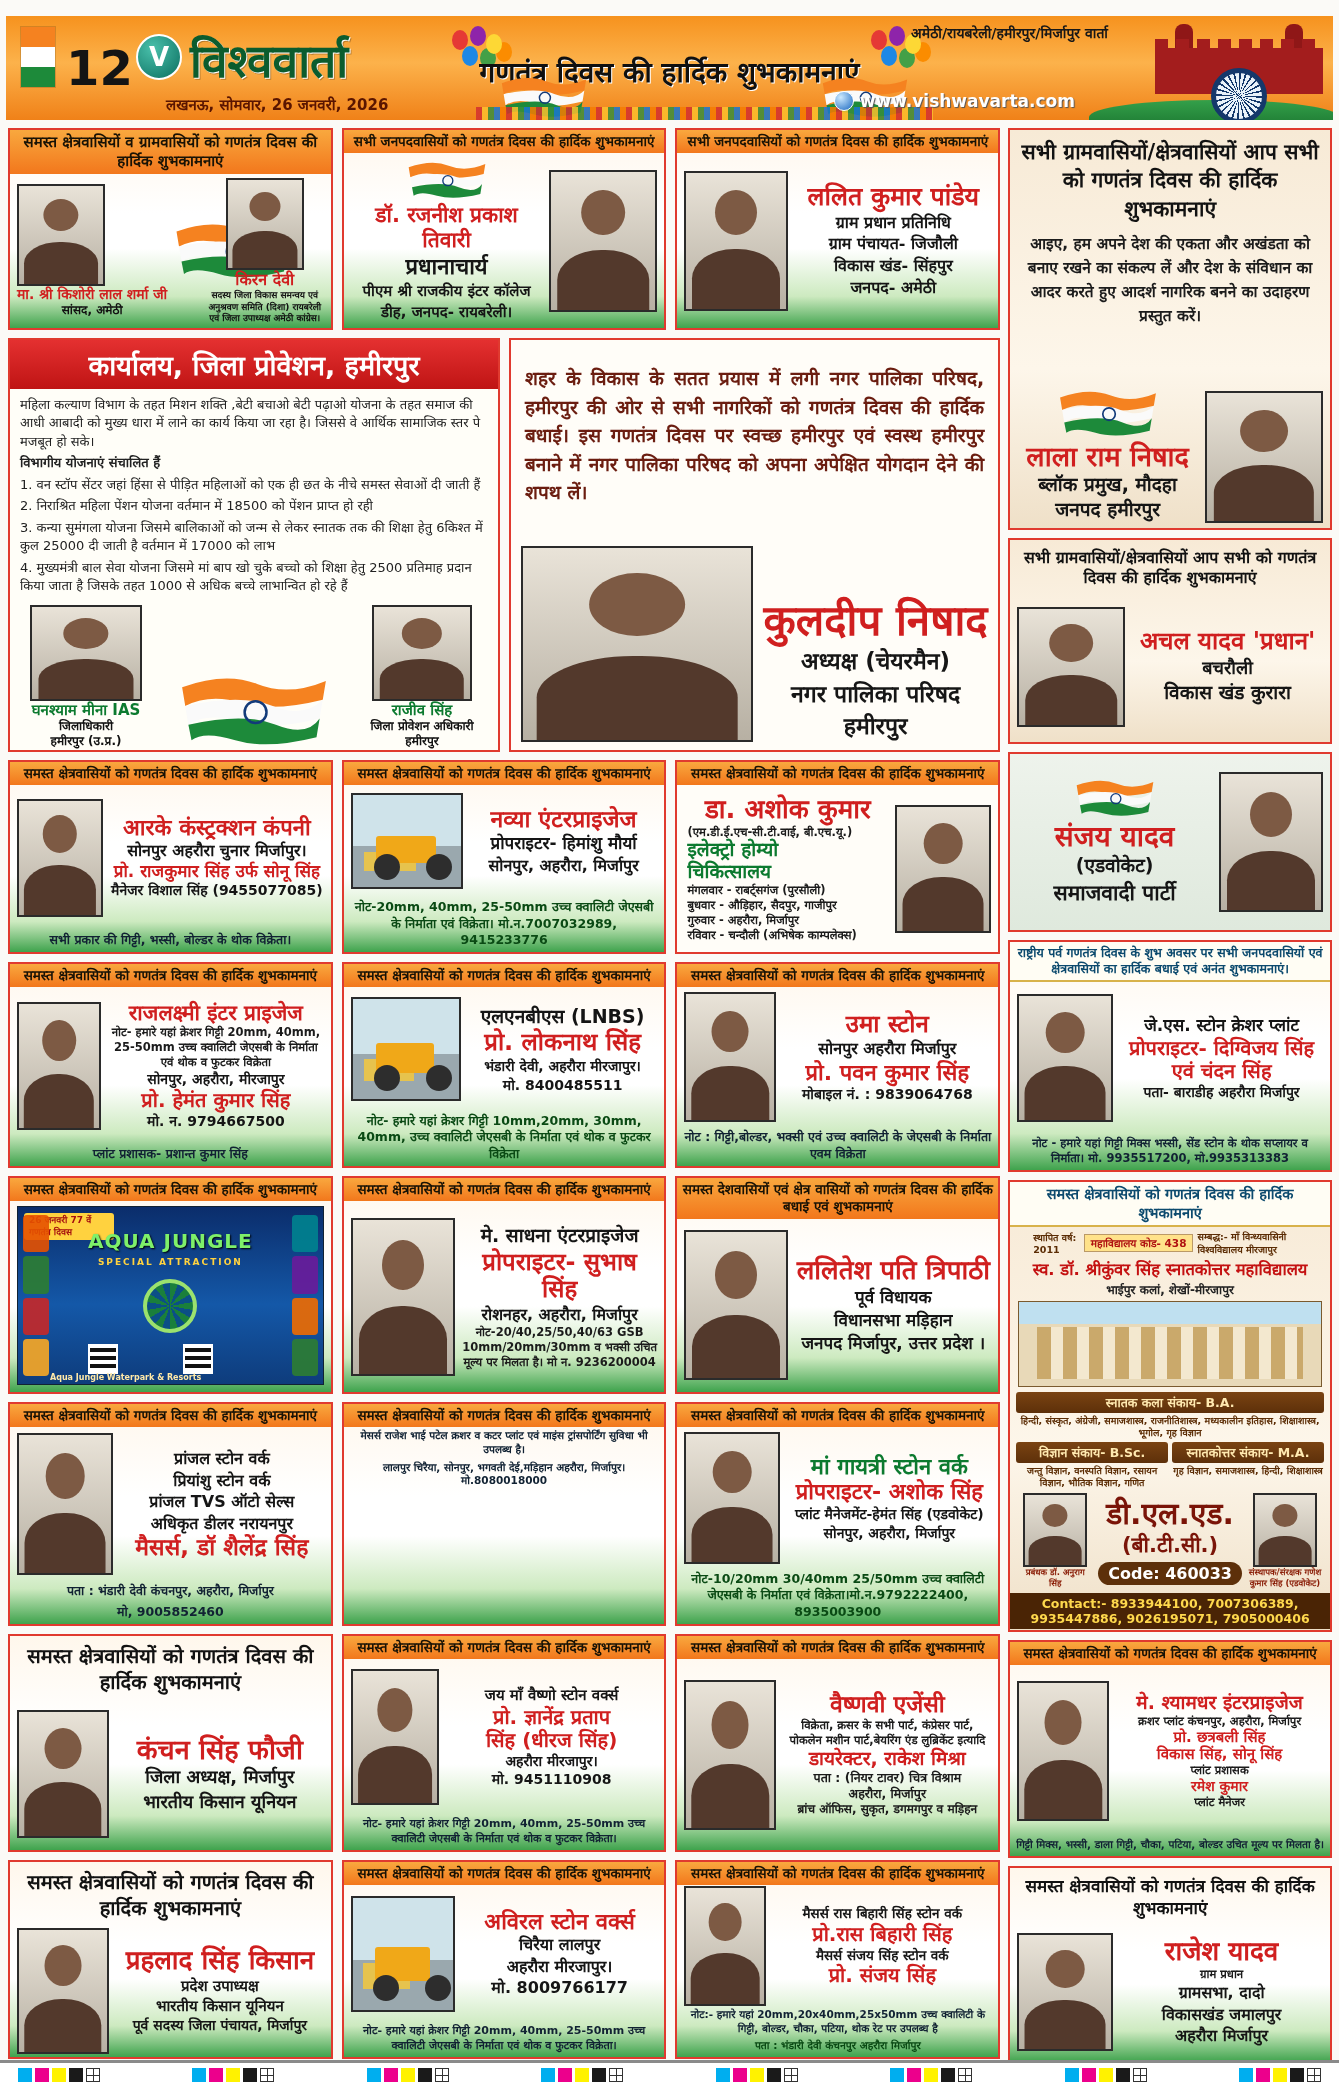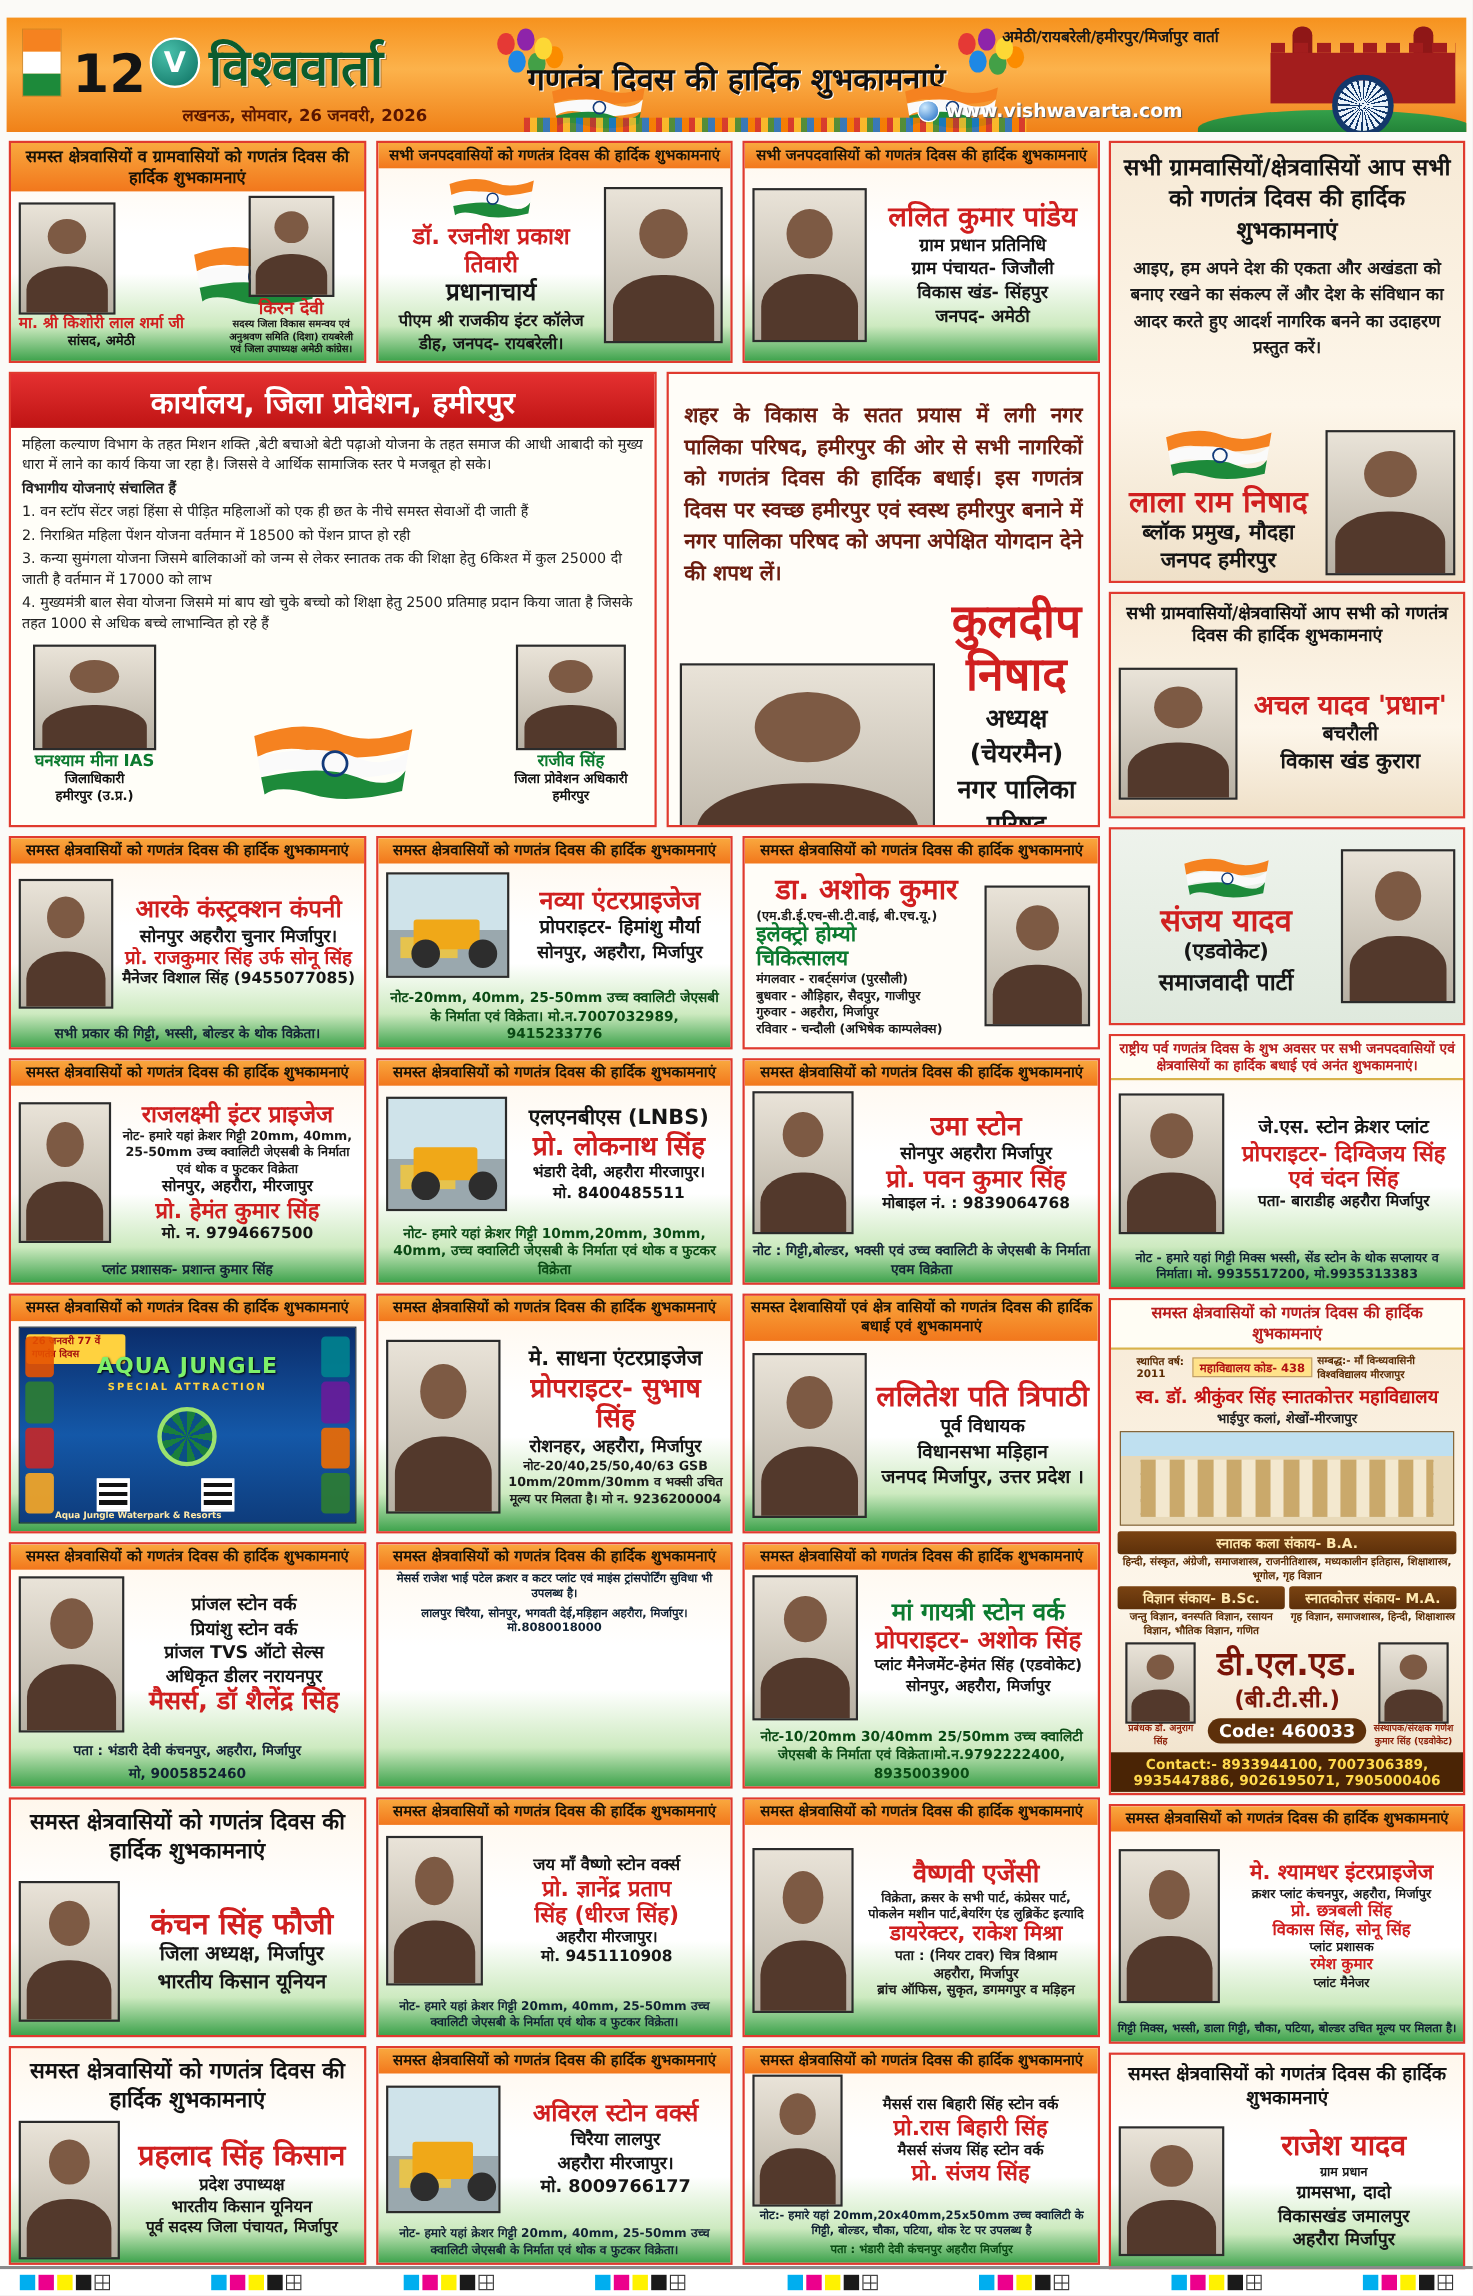--- a/index.html
+++ b/index.html
@@ -52,21 +52,21 @@
 .s5{height:452px;}.s6{height:218px;}.s7{height:198px;}
 
 .ad{flex:1;border:2px solid #e03a2f;display:flex;flex-direction:column;overflow:hidden;position:relative;
  background:linear-gradient(180deg,#fff7ec 0%,#ffffff 42%,#ffffff 60%,#cdeac0 84%,#3fa34d 100%);}
 .ad.cream{background:linear-gradient(180deg,#f7ead6 0%,#fdf6ea 60%,#efe0c8 100%);}
 .ad.white{background:#fffdf8;}
 .ad.sage{background:linear-gradient(180deg,#eef3ec 0%,#dfe9dd 100%);}
 .bless{background:linear-gradient(180deg,#f9a83e,#f2771c);color:#181205;font-weight:bold;
  text-align:center;font-size:13.5px;line-height:1.28;padding:3px 5px;}
 .bless.big{font-size:20px;background:none;color:#121212;padding-top:8px;}
-.bless.wr{background:#fffdf4;color:#b91c1c;border-bottom:2px solid #d8b24a;font-size:14.5px;}
+.bless.wr{background:#fffdf4;color:#0c4a6e;border-bottom:2px solid #d8b24a;font-size:14.5px;}
 .bd{flex:1;display:flex;align-items:center;gap:7px;padding:5px 7px;min-height:0;}
 .t{flex:1;text-align:center;min-width:0;}
 .nm{font-weight:bold;color:#d01f1f;line-height:1.15;}
 .gn{color:#0c7a2f;}
 .ln{font-weight:bold;color:#151515;font-size:16px;line-height:1.35;}
 .sm{font-size:11.5px;font-weight:bold;color:#1b1b1b;line-height:1.3;}
 .note{font-size:12.5px;font-weight:bold;color:#0a4a14;line-height:1.3;text-align:center;padding:2px 5px 4px;}
 .note.dk{color:#123;}
 
 .ph{border:2px solid #2b2b2b;background:linear-gradient(180deg,#e9e3d8,#b7b0a3);position:relative;flex-shrink:0;overflow:hidden;}
@@ -74,21 +74,21 @@
  width:42%;height:33%;border-radius:50%;background:#7d5a44;}
 .ph.por::after{content:"";position:absolute;bottom:-2px;left:50%;transform:translateX(-50%);
  width:88%;height:45%;border-radius:48% 48% 0 0;background:#53392c;}
 .ph.mach{background:linear-gradient(180deg,#cfe3ea 0 55%,#9aa8ae 55% 100%);}
 .ph.mach::before{content:"";position:absolute;left:22%;bottom:26%;width:55%;height:30%;
  background:#f0a818;border-radius:3px;box-shadow:-16px 12px 0 -4px #e6c34e;}
 .ph.mach::after{content:"";position:absolute;left:20%;bottom:8%;width:26px;height:26px;
  background:#2d2d2d;border-radius:50%;box-shadow:52px 0 0 #2d2d2d;}
 .cap{font-size:12px;font-weight:bold;text-align:center;line-height:1.25;}
 
-.office{width:589px;flex:none;border:2px solid #e03a2f;background:#fffef8;display:flex;flex-direction:column;}
+.office{width:492px;flex:none;border:2px solid #e03a2f;background:#fffef8;display:flex;flex-direction:column;}
 .office-title{background:linear-gradient(180deg,#e43030,#bf1414);color:#fff;font-weight:bold;
  font-size:27px;text-align:center;padding:6px 4px;}
 .office-body{font-size:13px;line-height:1.42;padding:7px 10px 2px;color:#222;}
 .office-body p{margin-bottom:3px;}
 .office-ppl{display:flex;align-items:flex-end;justify-content:space-between;padding:4px 12px 8px;gap:6px;}
 
 .kuldeep-msg{font-size:19px;font-weight:bold;color:#6b1d10;line-height:1.5;padding:24px 14px 6px;text-align:justify;}
 .kuldeep-low{flex:1;display:flex;gap:10px;padding:0 10px 8px;align-items:flex-end;}
 .kname{font-size:42px;}
 .ktit{font-size:23px;font-weight:bold;color:#161616;line-height:1.4;text-align:center;}

